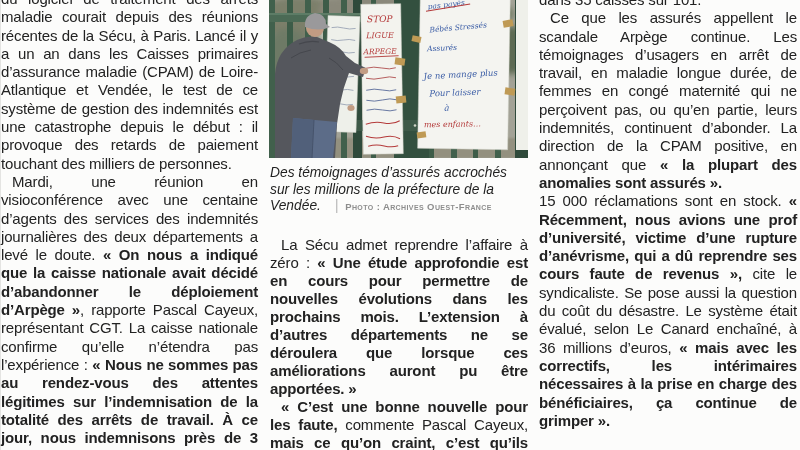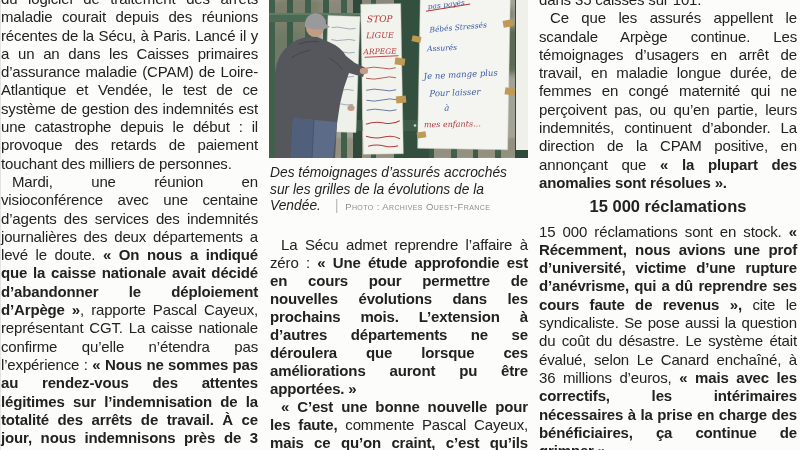--- a/index.html
+++ b/index.html
@@ -14,21 +14,21 @@
   .col p.indent{text-indent:11px;}
   .seg-b{font-weight:700;}
   .seg-i{}
   #col-left{left:1px;top:-10px;width:257px;}
   #col-right{left:539px;top:-9px;width:258px;}
   #col-mid-text{left:270px;top:236px;width:258px;line-height:18px;}
   .subhead{font-weight:700;font-size:16.5px;letter-spacing:0;text-align:center;margin:5px 0 7px 0 !important;text-indent:0 !important;}
   #photo-wrap{position:absolute;left:269px;top:0;width:259px;height:158px;overflow:hidden;background:#a9afa3;}
   #caption-block{position:absolute;left:270px;top:165px;width:258px;
     font-style:italic;font-size:13.8px;line-height:16.6px;color:#1f1f1f;text-align:left;}
-  .credit{font-style:normal;font-variant:small-caps;font-size:9.5px;color:#8d8d8d;letter-spacing:.4px;white-space:nowrap;}
+  .credit{font-style:normal;font-variant:small-caps;font-size:9.5px;color:#8d8d8d;letter-spacing:.4px;white-space:nowrap;font-weight:bold;}
   .credit-sep{color:#b5b5b5;margin:0 3px 0 10px;}
   .scan-edge{position:absolute;left:0;top:0;width:1px;height:450px;background:#e4e4e2;}
   .poster-hand{font-family:"DejaVu Serif",serif;font-style:italic;}
 </style>
 </head>
 <body>
 
 <div class="scan-edge"></div>
 
 <div class="col" id="col-left">
@@ -164,29 +164,28 @@
       <ellipse cx="95" cy="71" rx="4.2" ry="3.2" fill="#c29c83"></ellipse>
       <ellipse cx="82" cy="108" rx="3.6" ry="3" fill="#c29c83"></ellipse>
       <path d="M22,158 L24,118 L68,122 L64,158 Z" fill="#5c6c88"></path>
       <path d="M22,158 L24,118 L45,120 L43,158 Z" fill="#51607a"></path>
       <path d="M45,120 L43,158" stroke="#46536b" stroke-width="1" fill="none"></path>
     </g>
   </svg>
 </div>
 
 <div id="caption-block">
-  <span>Des témoignages d’assurés accrochés sur les grilles de la évolutions de la Vendée.</span>
+  <span>Des témoignages d’assurés accrochés sur les millions de la préfecture de la Vendée.</span>
   <span class="credit-sep">|</span>
   <span class="credit">Photo : Archives Ouest-France</span>
 </div>
 
 <div class="col" id="col-mid-text">
   <p class="indent"><span>La Sécu admet reprendre l’affaire à zéro : </span><span class="seg-b">« Une étude approfondie est en cours pour permettre de nouvelles évolutions dans les prochains mois. L’extension à d’autres départements ne se déroulera que lorsque ces améliorations auront pu être apportées. »</span></p>
   <p class="indent"><span class="seg-b">« C’est une bonne nouvelle pour les faute, </span><span>commente Pascal Cayeux, </span><span class="seg-b">mais ce qu’on craint, c’est qu’ils nous laissent Arpège le temps</span></p>
 </div>
 
 <div class="col" id="col-right">
   <p><span>dans 35 caisses sur 101.</span></p>
-  <p class="indent"><span>Ce que les assurés appellent le scandale Arpège continue. Les témoignages d’usagers en arrêt de travail, en maladie longue durée, de femmes en congé maternité qui ne perçoivent pas, ou qu’en partie, leurs indemnités, continuent d’abonder. La direction de la CPAM positive, en annonçant que </span><span class="seg-b">« la plupart des anomalies sont résolues ».</span></p>
-  <p class="subhead">15 000 réclamations</p>
+  <p class="indent"><span>Ce que les assurés appellent le scandale Arpège continue. Les témoignages d’usagers en arrêt de travail, en maladie longue durée, de femmes en congé maternité qui ne perçoivent pas, ou qu’en partie, leurs indemnités, continuent d’abonder. La direction de la CPAM positive, en annonçant que </span><span class="seg-b">« la plupart des anomalies sont assurés ».</span></p>
   <p><span>15 000 réclamations sont en stock. </span><span class="seg-b">« Récemment, nous avions une prof d’université, victime d’une rupture d’anévrisme, qui a dû reprendre ses cours faute de revenus »,</span><span> cite le syndicaliste. Se pose aussi la question du coût du désastre. Le système était évalué, selon </span><span class="seg-i">Le Canard enchaîné</span><span>, à 36 millions d’euros, </span><span class="seg-b">« mais avec les correctifs, les intérimaires nécessaires à la prise en charge des bénéficiaires, ça continue de grimper ».</span></p>
 
 </div>
 
 </body></html>

